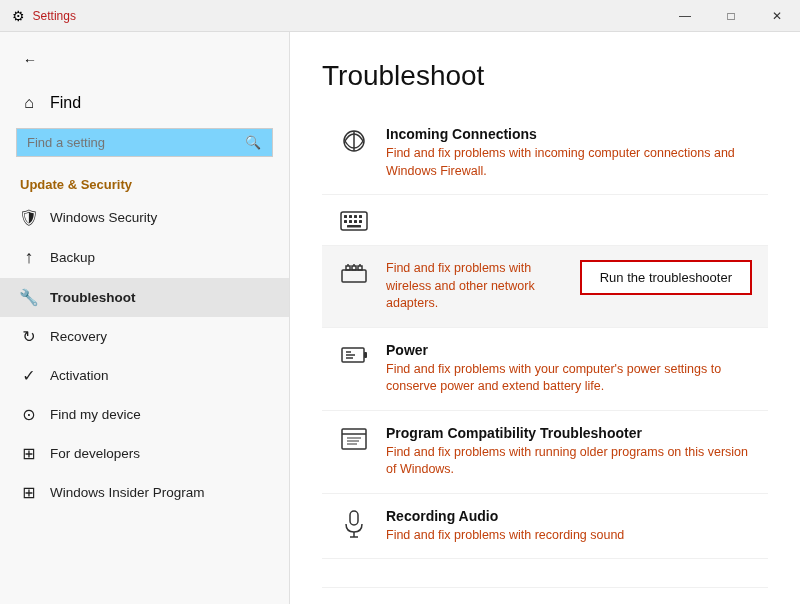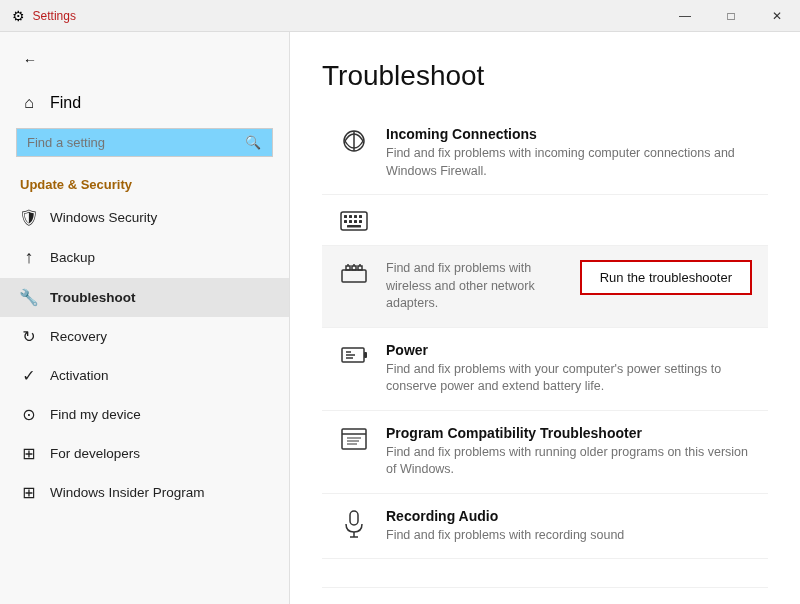--- a/index.html
+++ b/index.html
@@ -180,21 +180,21 @@
     }
     .item-text { flex: 1; }
     .item-name {
       font-size: 14px;
       font-weight: 600;
       color: #111;
       margin-bottom: 3px;
     }
     .item-desc {
       font-size: 12.5px;
-      color: #737373;
+      color: #c2410c;
       line-height: 1.4;
     }
     .item-action {
       display: flex;
       align-items: center;
     }
     .run-btn {
       border: 2px solid #cc0000;
       background: #fff;
       color: #111;

